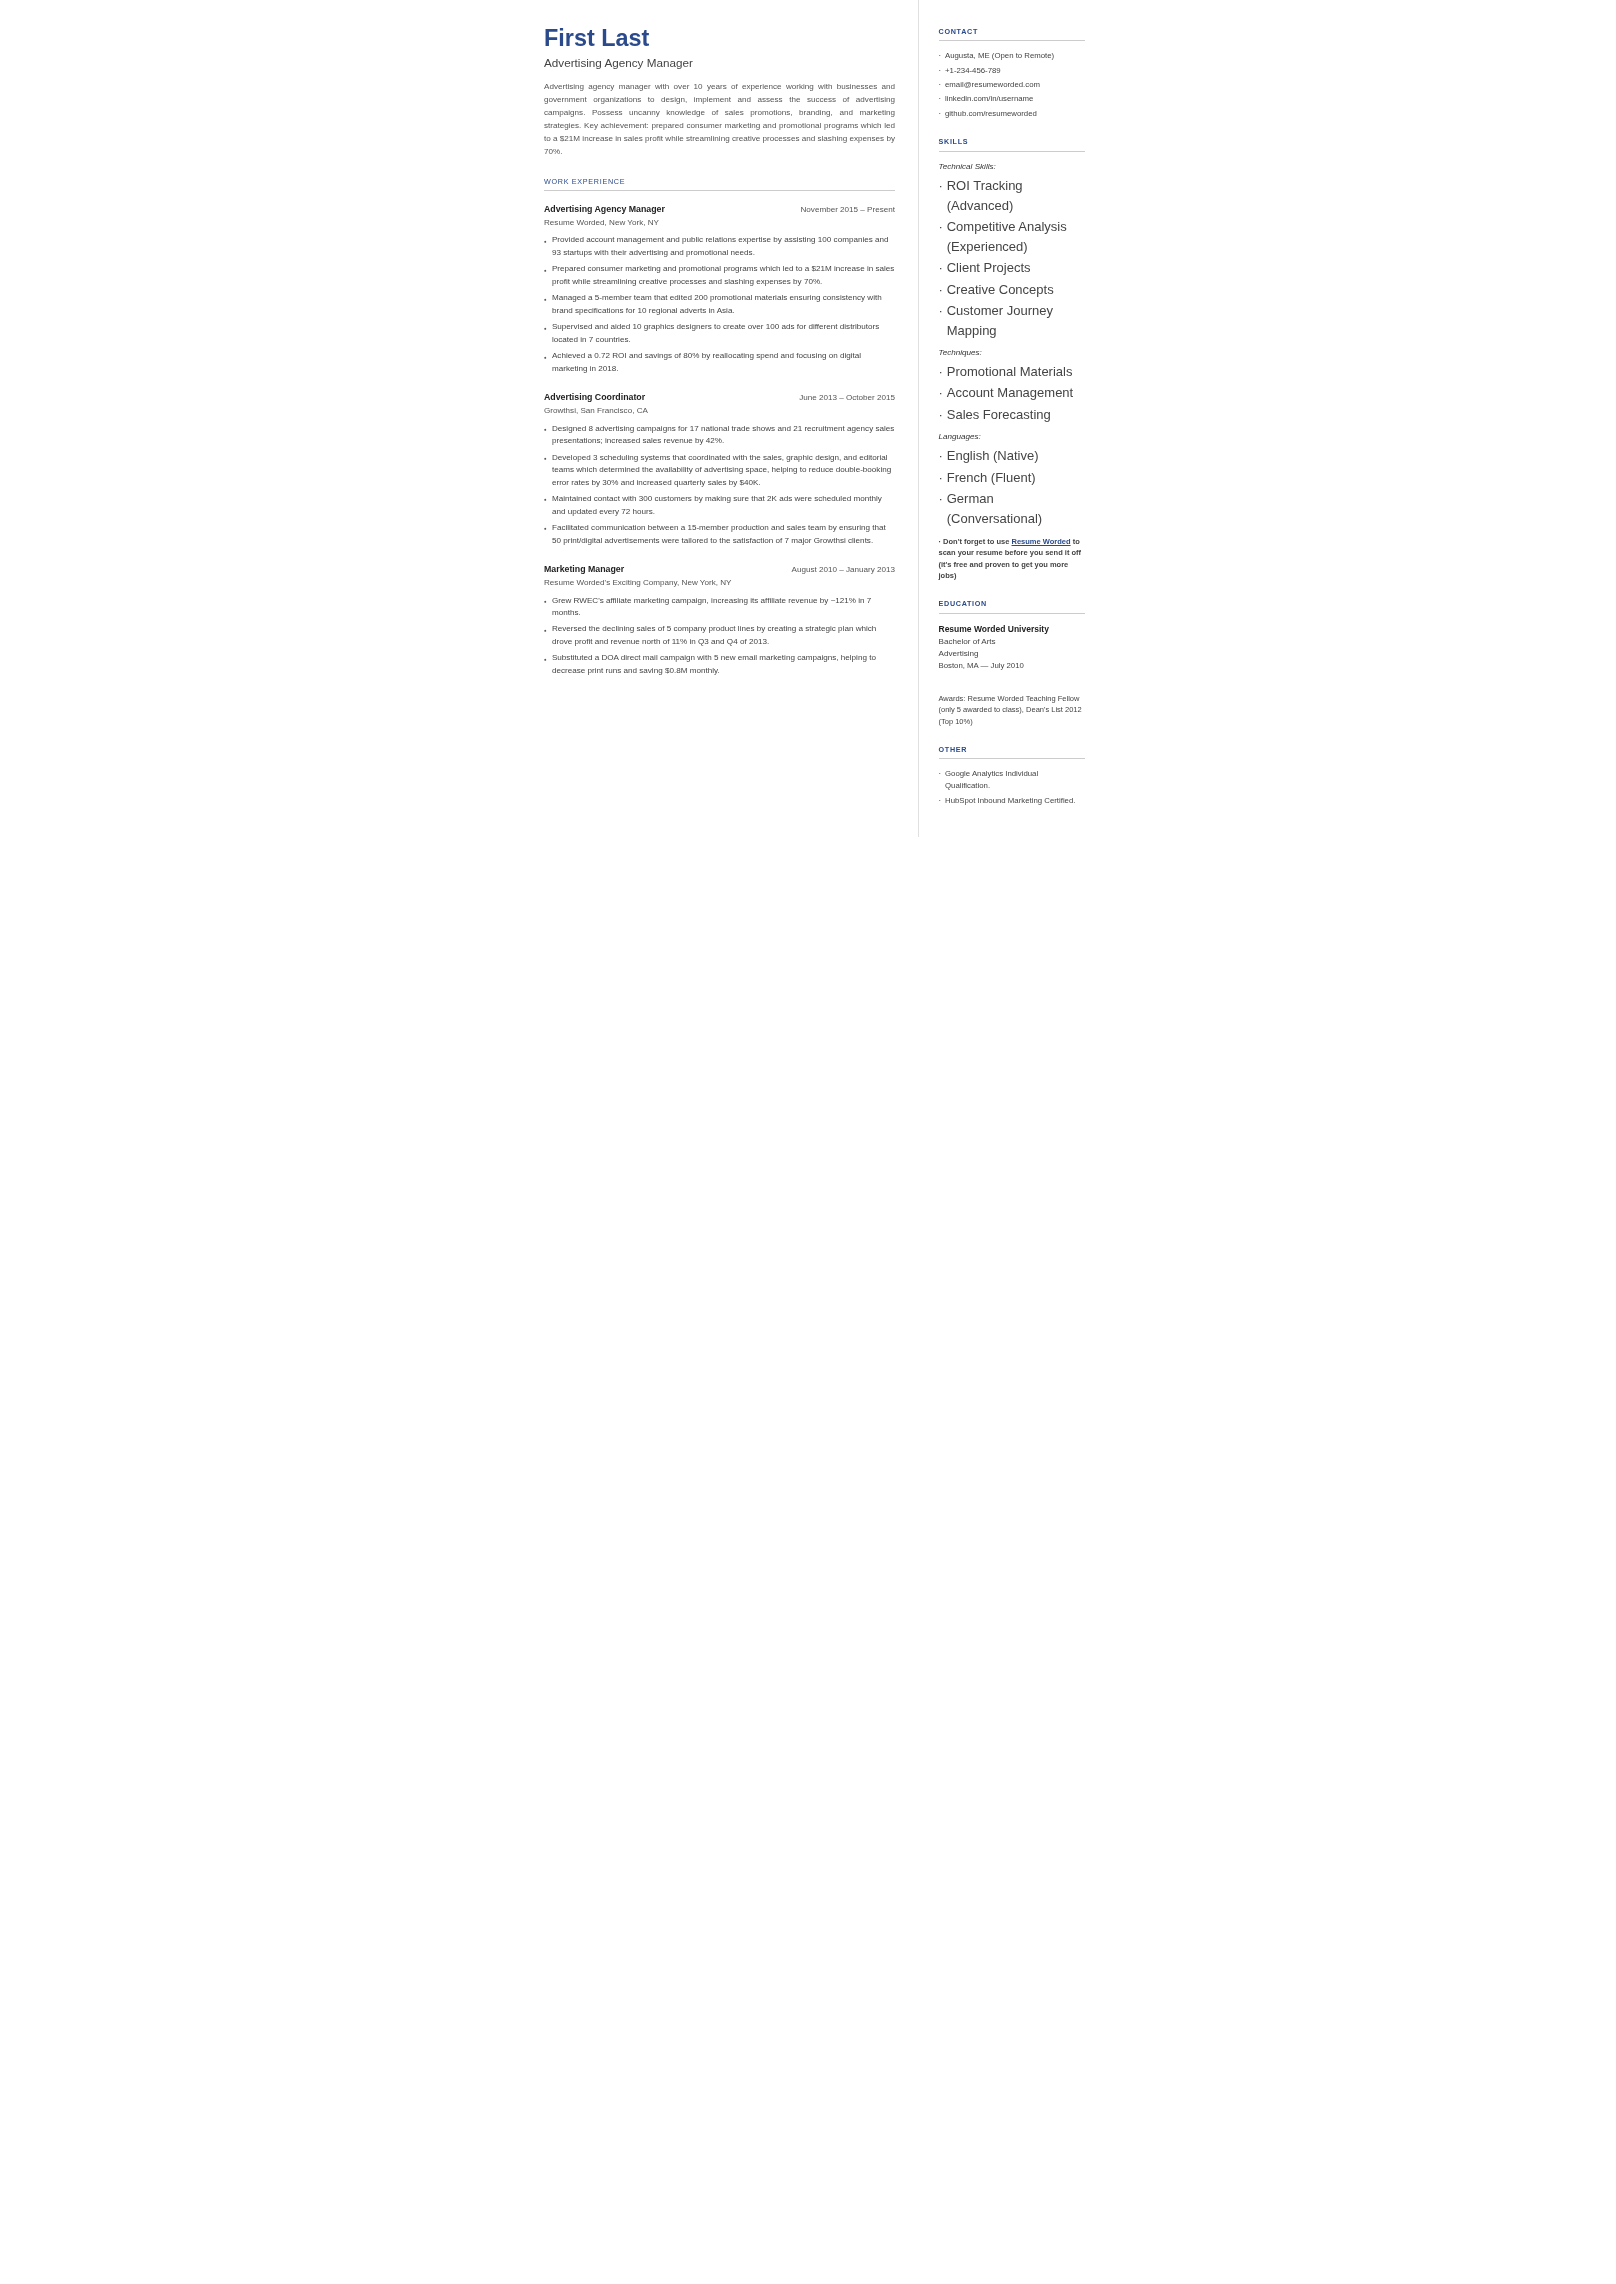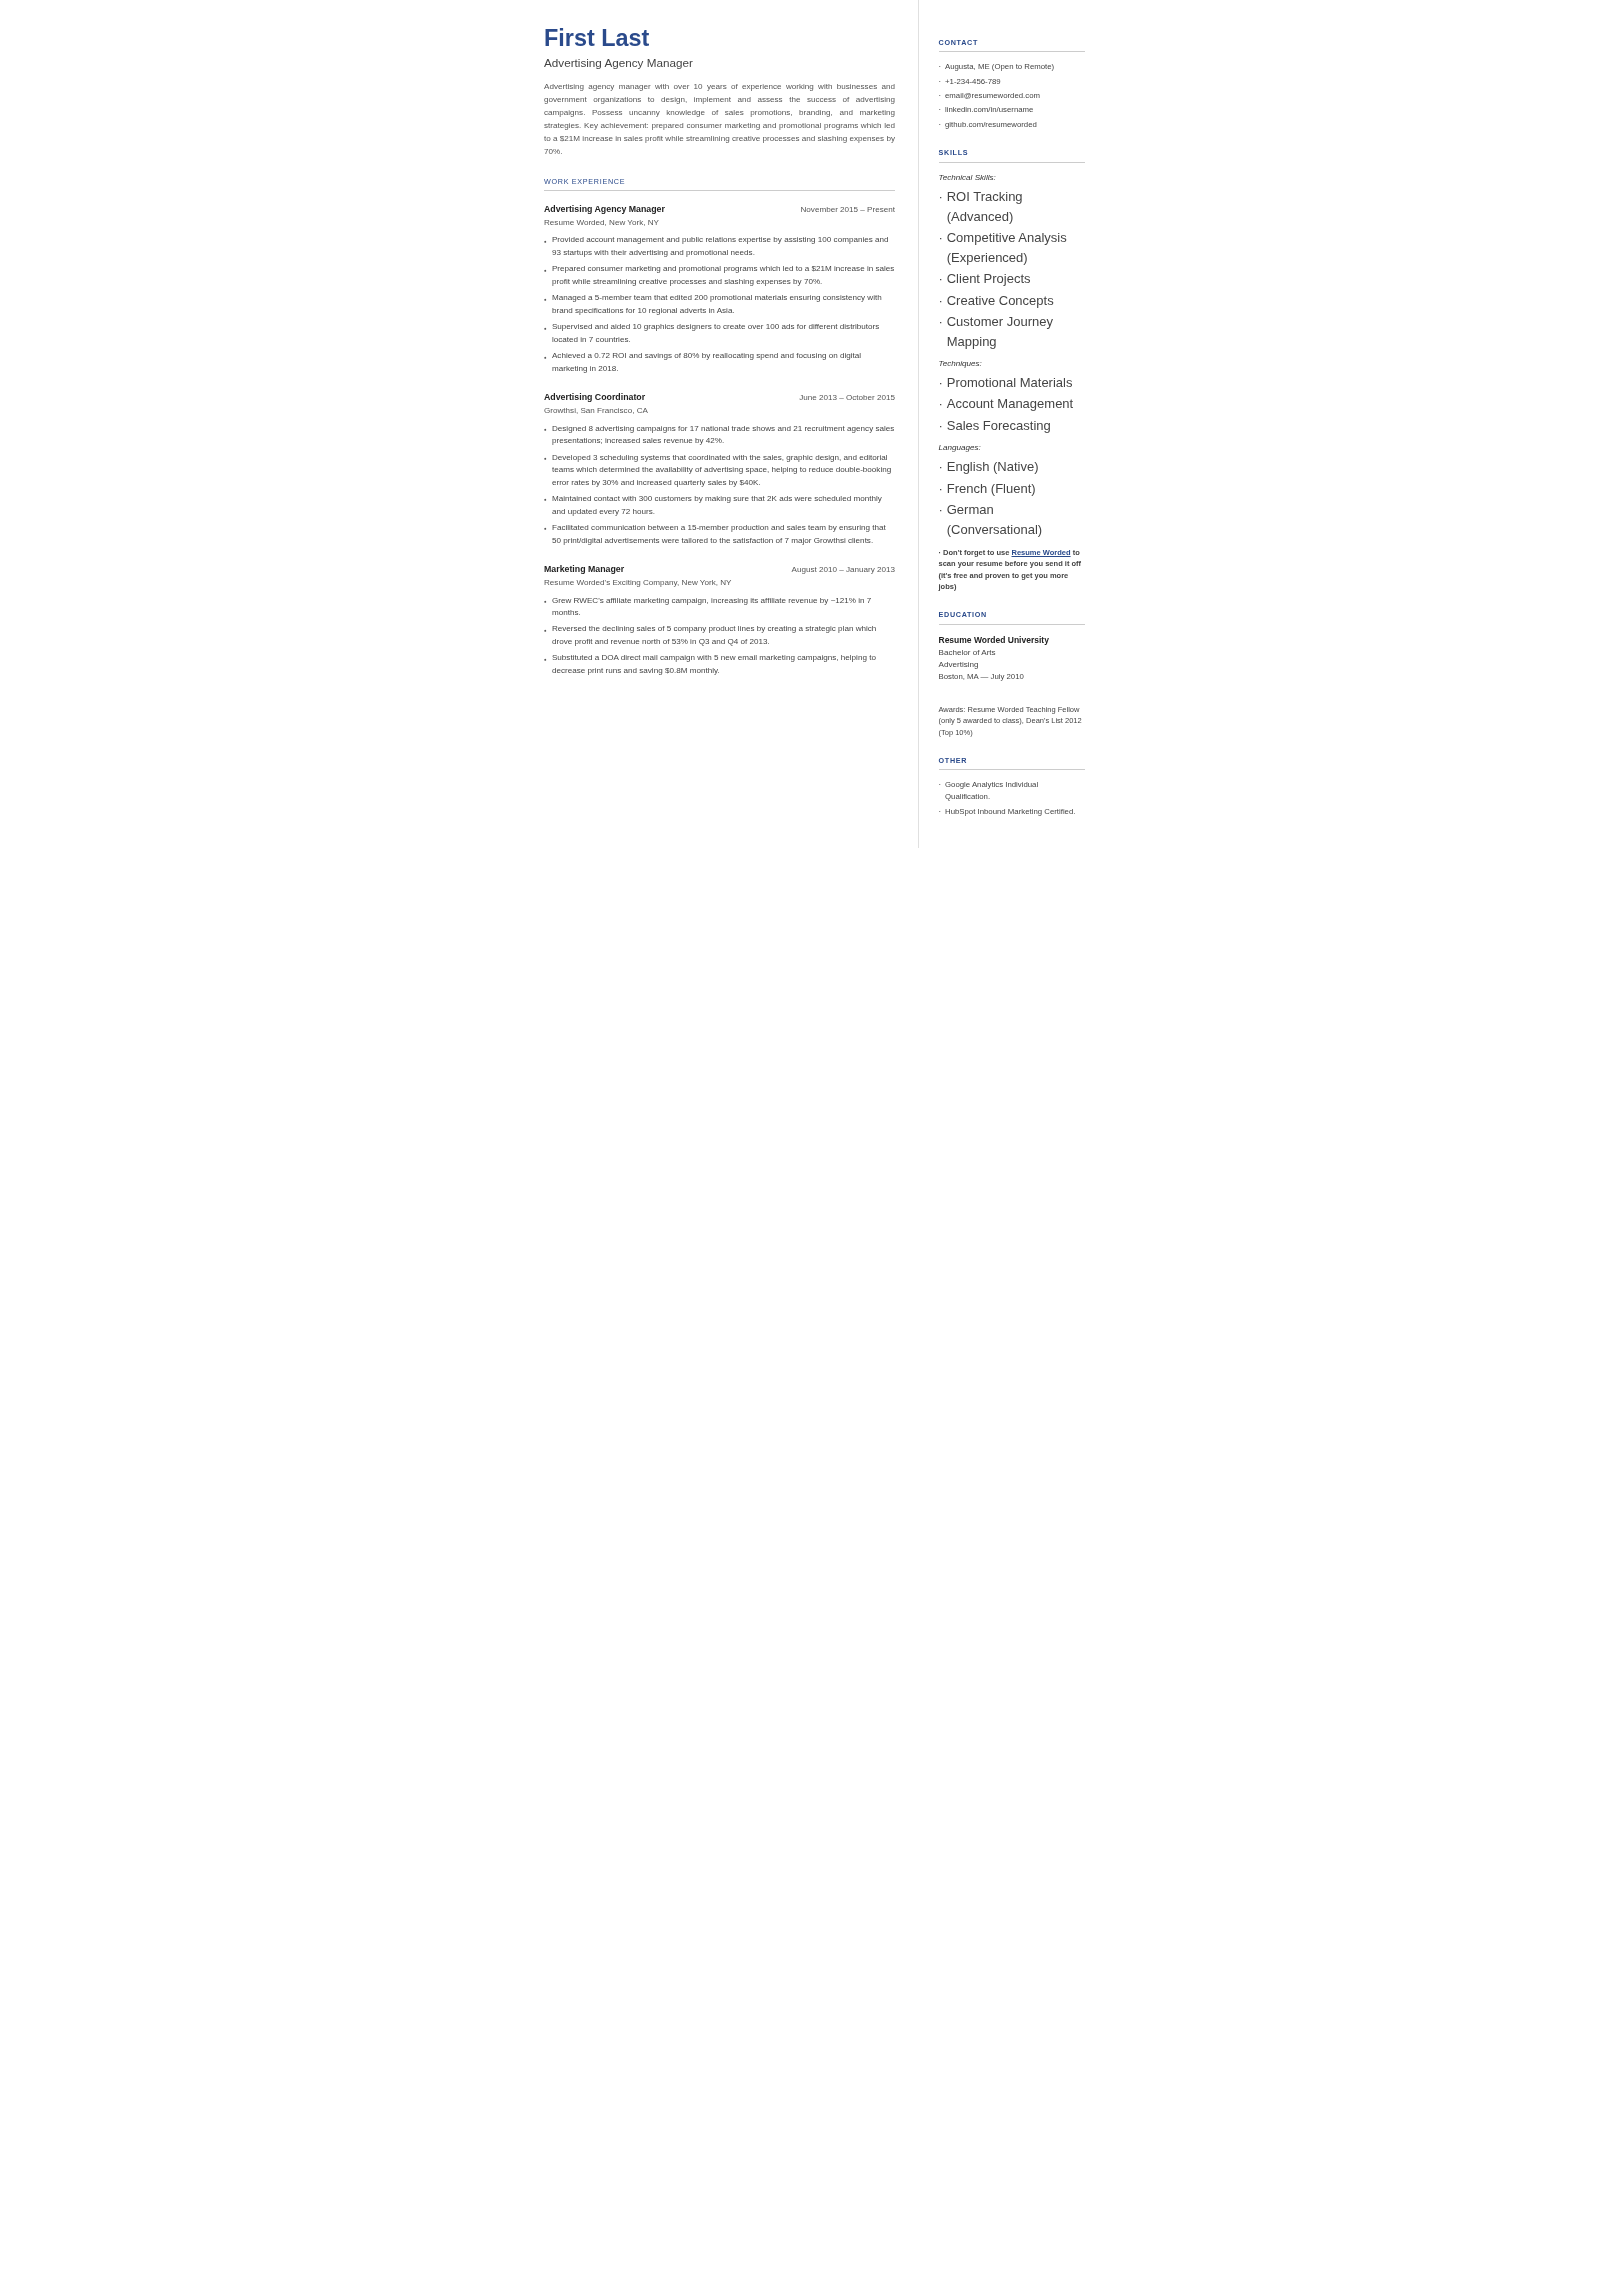--- a/index.html
+++ b/index.html
@@ -106,21 +106,21 @@
       font-weight: 700;
       color: #2a4a8b;
       letter-spacing: 0.7px;
       text-transform: uppercase;
       border-bottom: 0.7px solid #ccc;
       padding-bottom: 2.6px;
       margin-bottom: 9px;
       margin-top: 18px;
     }
     .right-section-header:first-child {
-      margin-top: 12px;
+      margin-top: 1px;
     }
     .contact-list {
       list-style: none;
       padding: 0;
       margin-bottom: 11px;
     }
     .contact-list li {
       font-size: 7.8px;
       color: #444;
       margin-bottom: 2.6px;
@@ -274,21 +274,21 @@
       <div class="job-title-row">
         <span class="job-title">Marketing Manager</span>
         <span class="job-dates">August 2010 – January 2013</span>
       </div>
       <div class="job-company">Resume Worded's Exciting Company, New York, NY</div>
       <ul class="job-bullets">
         <li>
             <span>Grew RWEC's affiliate marketing campaign, increasing its affiliate revenue by ~121% in 7 months.</span>
           </li>
         <li>
-            <span>Reversed the declining sales of 5 company product lines by creating a strategic plan which drove profit and revenue north of 53% in Q3 and Q4 of 2013.</span>
+            <span>Reversed the declining sales of 5 company product lines by creating a strategic plan which drove profit and revenue north of 11% in Q3 and Q4 of 2013.</span>
           </li>
         <li>
             <span>Substituted a DOA direct mail campaign with 5 new email marketing campaigns, helping to decrease print runs and saving $0.8M monthly.</span>
           </li>
       </ul>
     </div>
 
   </div>
 
   <div class="right-column">

